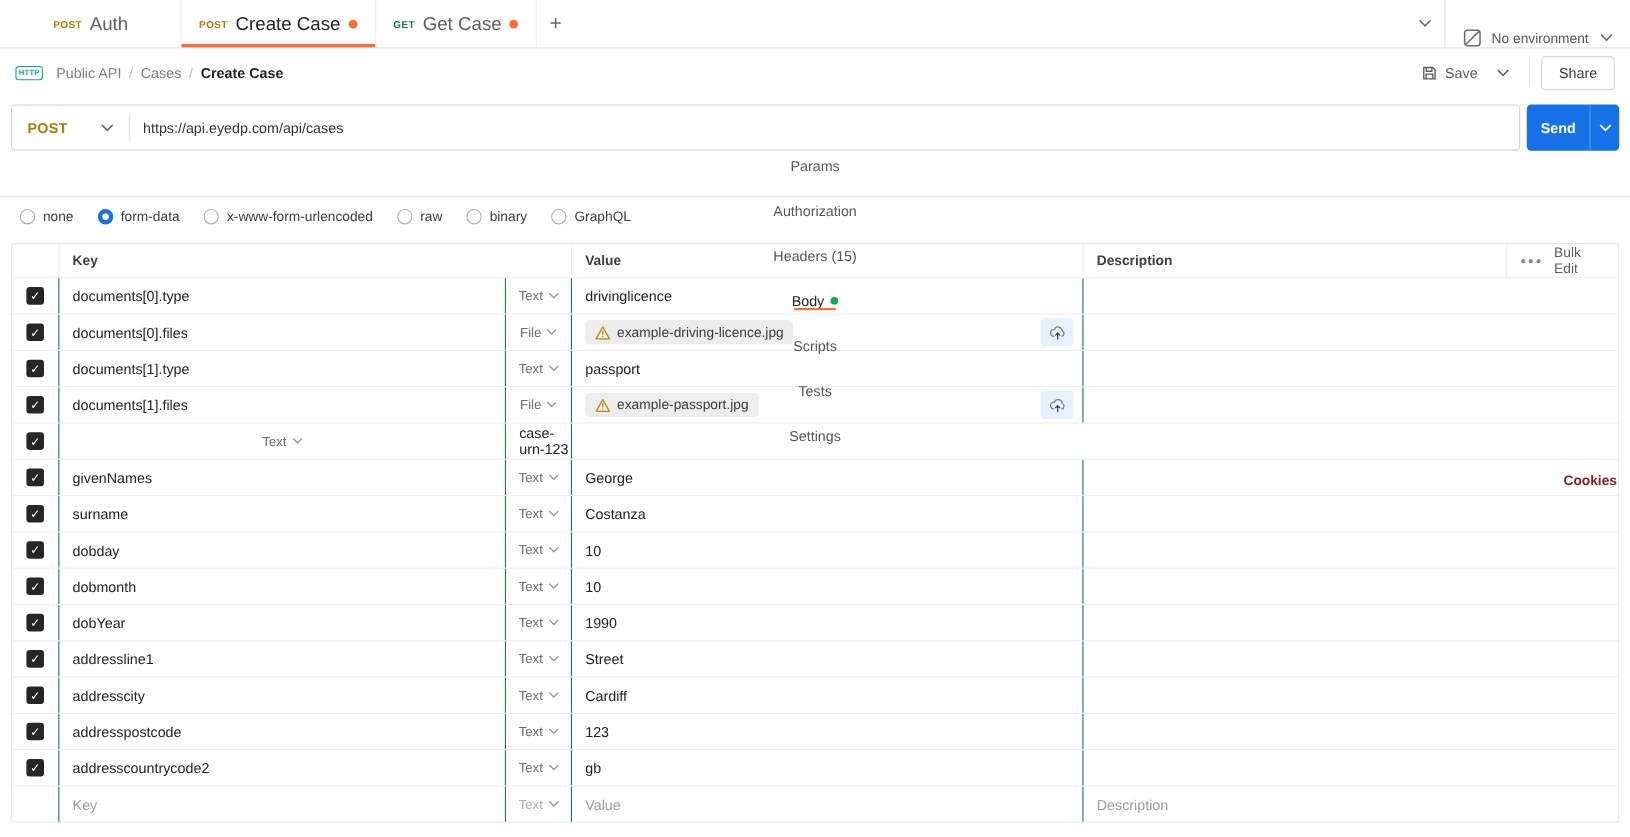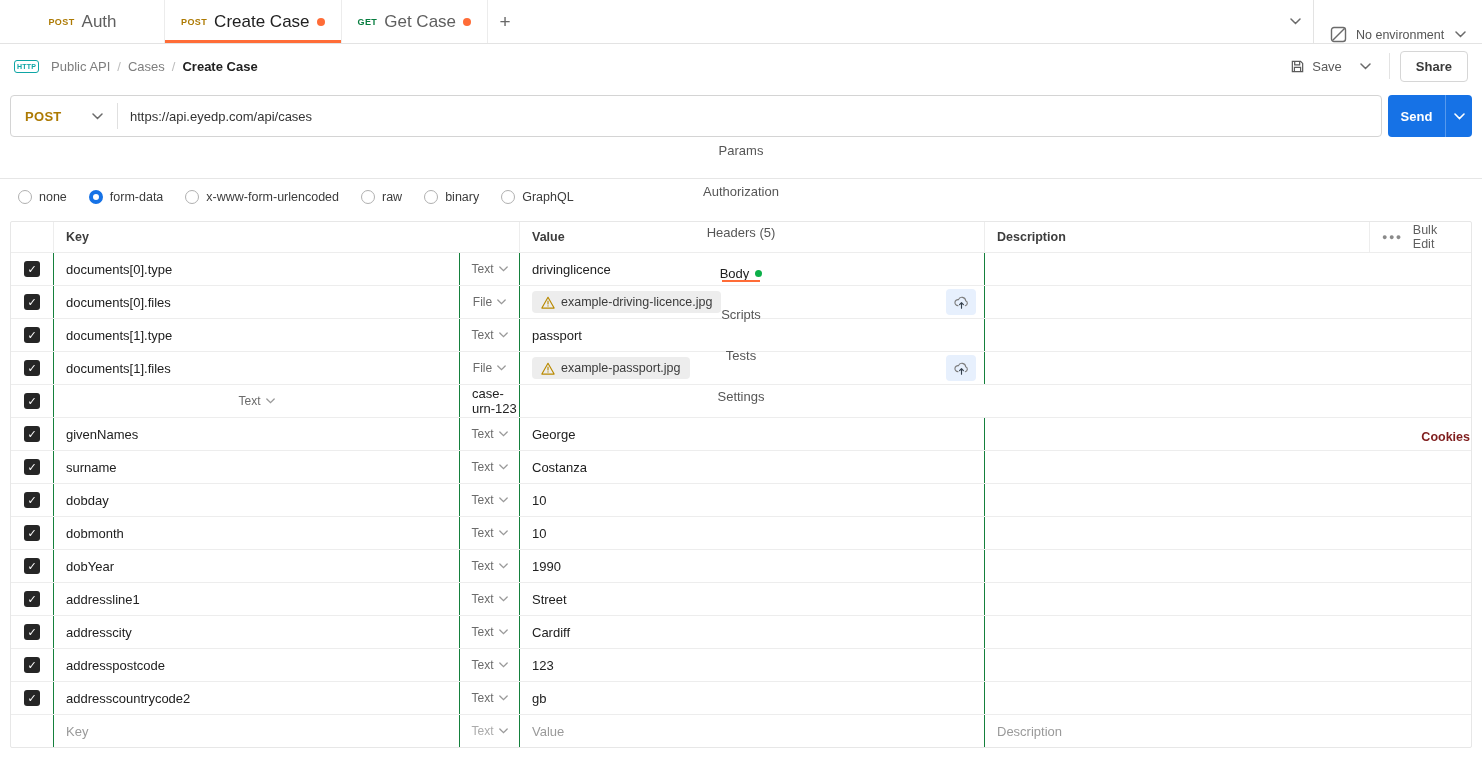--- a/index.html
+++ b/index.html
@@ -32,21 +32,21 @@
     font-size:7px; font-weight:700; padding:2px 2px; letter-spacing:.2px; }
   .breadcrumb { display:flex; align-items:center; gap:7px; margin-left:12px; font-size:13px; }
   .crumb { color:#7e7e7e; cursor:pointer; }
   .crumb-sep { color:#bdbdbd; }
   .crumb.current { color:#212121; font-weight:700; cursor:default; }
   .header-actions { margin-left:auto; display:flex; align-items:center; }
   .save-group { display:flex; align-items:center; gap:7px; color:#5a5a5a; font-size:13px; cursor:pointer; padding:0 10px; }
   .save-chevron { padding:4px 8px; cursor:pointer; color:#6b6b6b; }
   .h-div { width:1px; height:26px; background:#e3e3e3; margin:0 10px; }
   .share-btn { border:1px solid #d6d6d6; border-radius:4px; background:#fff; padding:7px 15px;
-    font-size:13px; color:#3a3a3a; cursor:pointer; font-family:inherit;font-weight:bold; }
+    font-size:13px; color:#3a3a3a; cursor:pointer; font-family:inherit; }
 
   
   .url-row { display:flex; gap:6px; margin:7px 10px 0; }
   .url-input-wrap { flex:1; display:flex; align-items:center; border:1px solid #d4d4d4; border-radius:4px; height:42px; background:#fff; }
   .method-select { display:flex; align-items:center; justify-content:space-between; width:106px; padding:0 14px; cursor:pointer; }
   .method-select .m-label { font-size:13px; font-weight:700; color:#ad7a03; letter-spacing:.3px; }
   .url-div { width:1px; height:26px; background:#e0e0e0; }
   .url-text { flex:1; font-size:13px; color:#333; padding-left:12px; outline:none; border:none; background:transparent; font-family:inherit; }
   .send-split { display:flex; align-items:stretch; width:84px; background:#1672e6; border-radius:4px; overflow:hidden; cursor:pointer; }
   .send-main { flex:1; display:flex; align-items:center; justify-content:center; color:#fff; font-size:13px; font-weight:700; }
@@ -183,21 +183,21 @@
 </div>
 
 <div class="request-tabs" id="request-tabs">
     <div class="rtab">
       <span>Params</span>
     </div>
     <div class="rtab">
       <span>Authorization</span>
     </div>
     <div class="rtab">
-      <span>Headers (5)</span>
+      <span>Headers (15)</span>
     </div>
     <div class="rtab active">
       <span>Body</span>
       <span class="green-dot"></span>
     </div>
     <div class="rtab">
       <span>Scripts</span>
     </div>
     <div class="rtab">
       <span>Tests</span>

